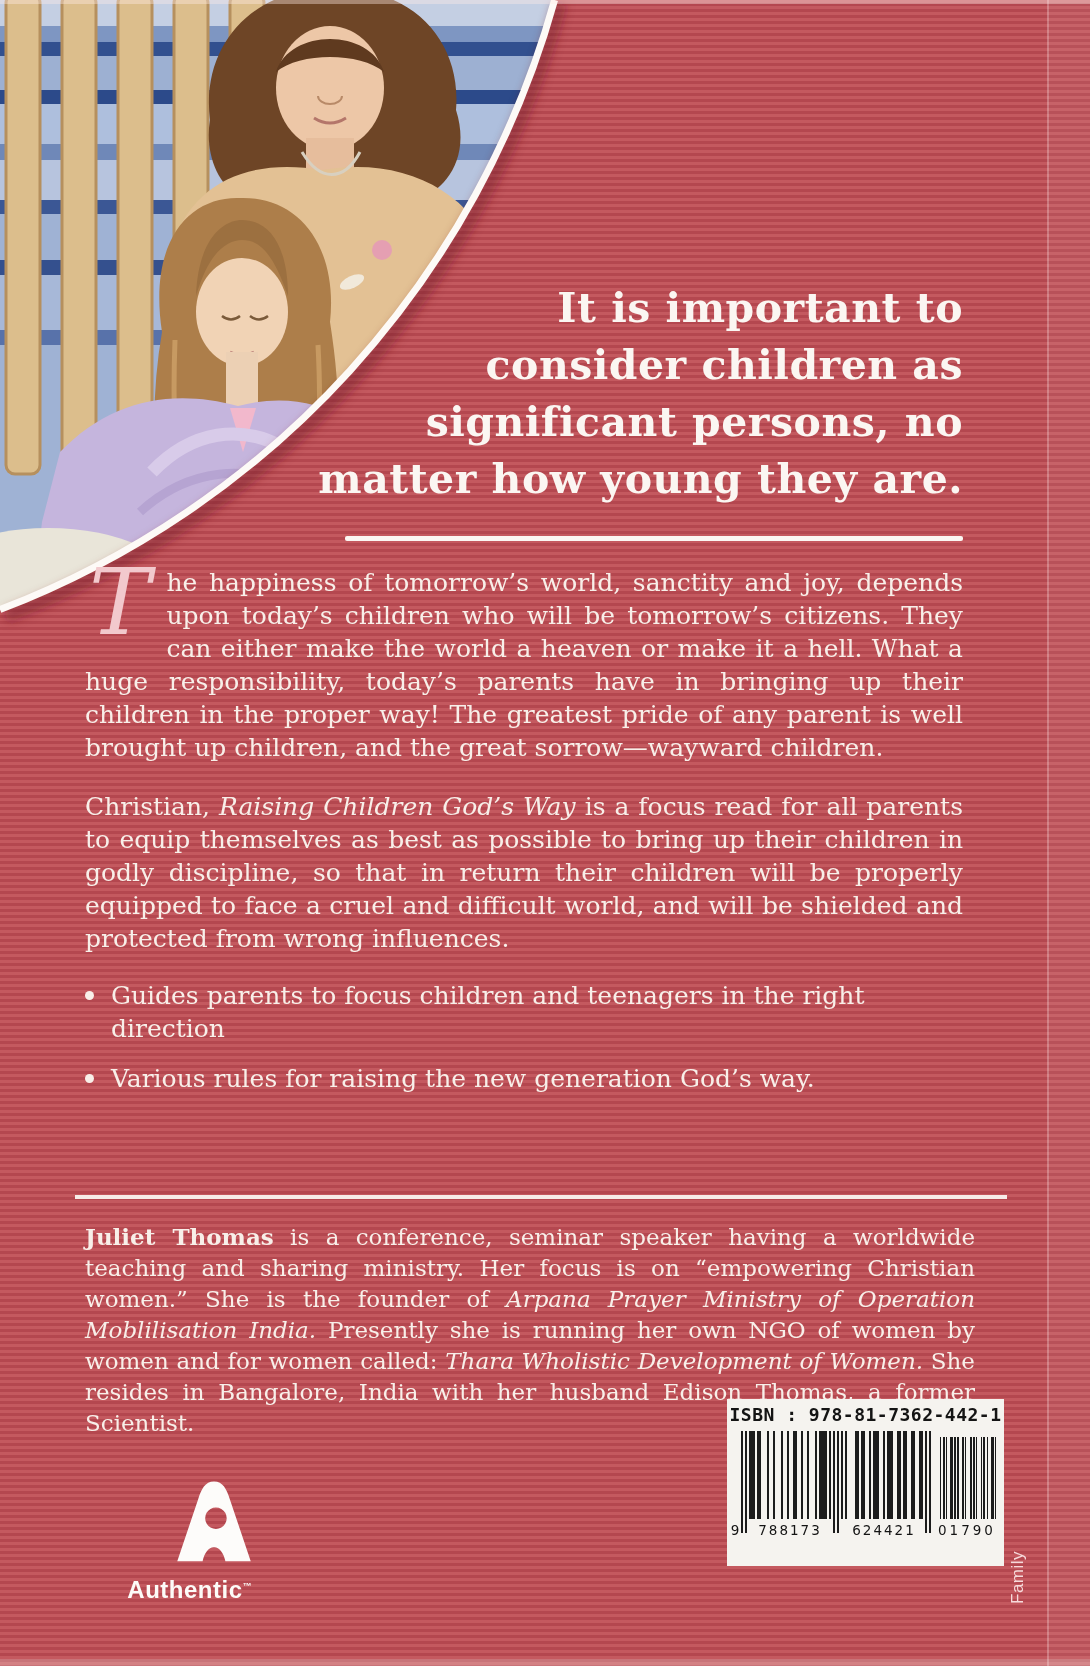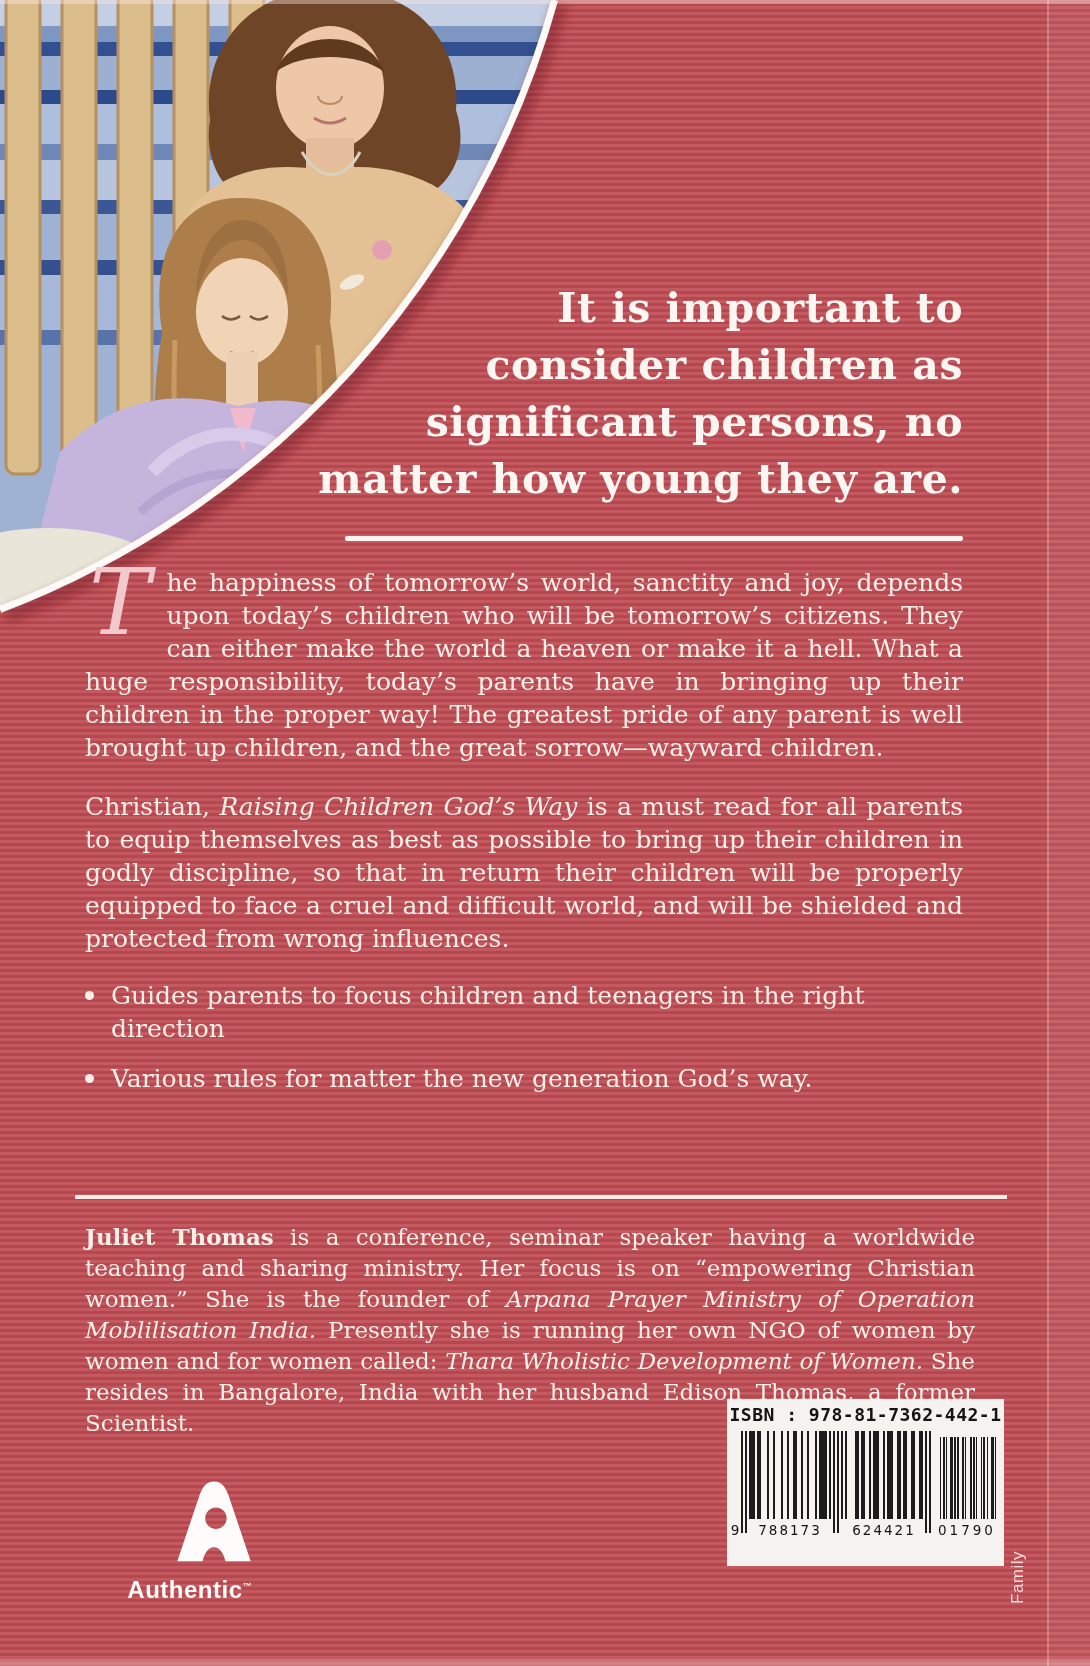--- a/index.html
+++ b/index.html
@@ -184,29 +184,29 @@
   </svg>
 
   <div class="quote">It is important to
 consider children as
 significant persons, no
 matter how young they are.</div>
   <div class="quote-rule"></div>
 
   <div class="main">
     <p style="margin:0"><span class="dropcap">T</span><span>he happiness of tomorrow’s world, sanctity and joy, depends upon today’s children who will be tomorrow’s citizens. They can either make the world a heaven or make it a hell. What a huge responsibility, today’s parents have in bringing up their children in the proper way! The greatest pride of any parent is well brought up children, and the great sorrow—wayward children.</span></p>
-    <p class="para2" style="margin-bottom:0"><span>Christian, </span><i>Raising Children God’s Way</i><span> is a must read for all parents to equip themselves as best as possible to bring up their children in godly discipline, so that in return their children will be properly equipped to face a cruel and difficult world, and will be shielded and protected from wrong influences.</span></p>
+    <p class="para2" style="margin-bottom:0"><span>Christian, </span><i>Raising Children God’s Way</i><span> is a focus read for all parents to equip themselves as best as possible to bring up their children in godly discipline, so that in return their children will be properly equipped to face a cruel and difficult world, and will be shielded and protected from wrong influences.</span></p>
     <div class="bullets">
       <div class="bullet">
         <span class="dot"></span>
         <span>Guides parents to focus children and teenagers in the right direction</span>
       </div>
       <div class="bullet">
         <span class="dot"></span>
-        <span>Various rules for matter the new generation God’s way.</span>
+        <span>Various rules for raising the new generation God’s way.</span>
       </div>
     </div>
   </div>
 
   <div class="bio-rule"></div>
   <div class="bio">
     <b>Juliet Thomas</b><span> is a conference, seminar speaker having a worldwide teaching and sharing ministry. Her focus is on “empowering Christian women.” She is the founder of </span><i>Arpana Prayer Ministry of Operation Moblilisation India.</i><span> Presently she is running her own NGO of women by women and for women called: </span><i>Thara Wholistic Development of Women.</i><span> She resides in Bangalore, India with her husband Edison Thomas, a former Scientist.</span>
   </div>
 
   <div class="publisher">

